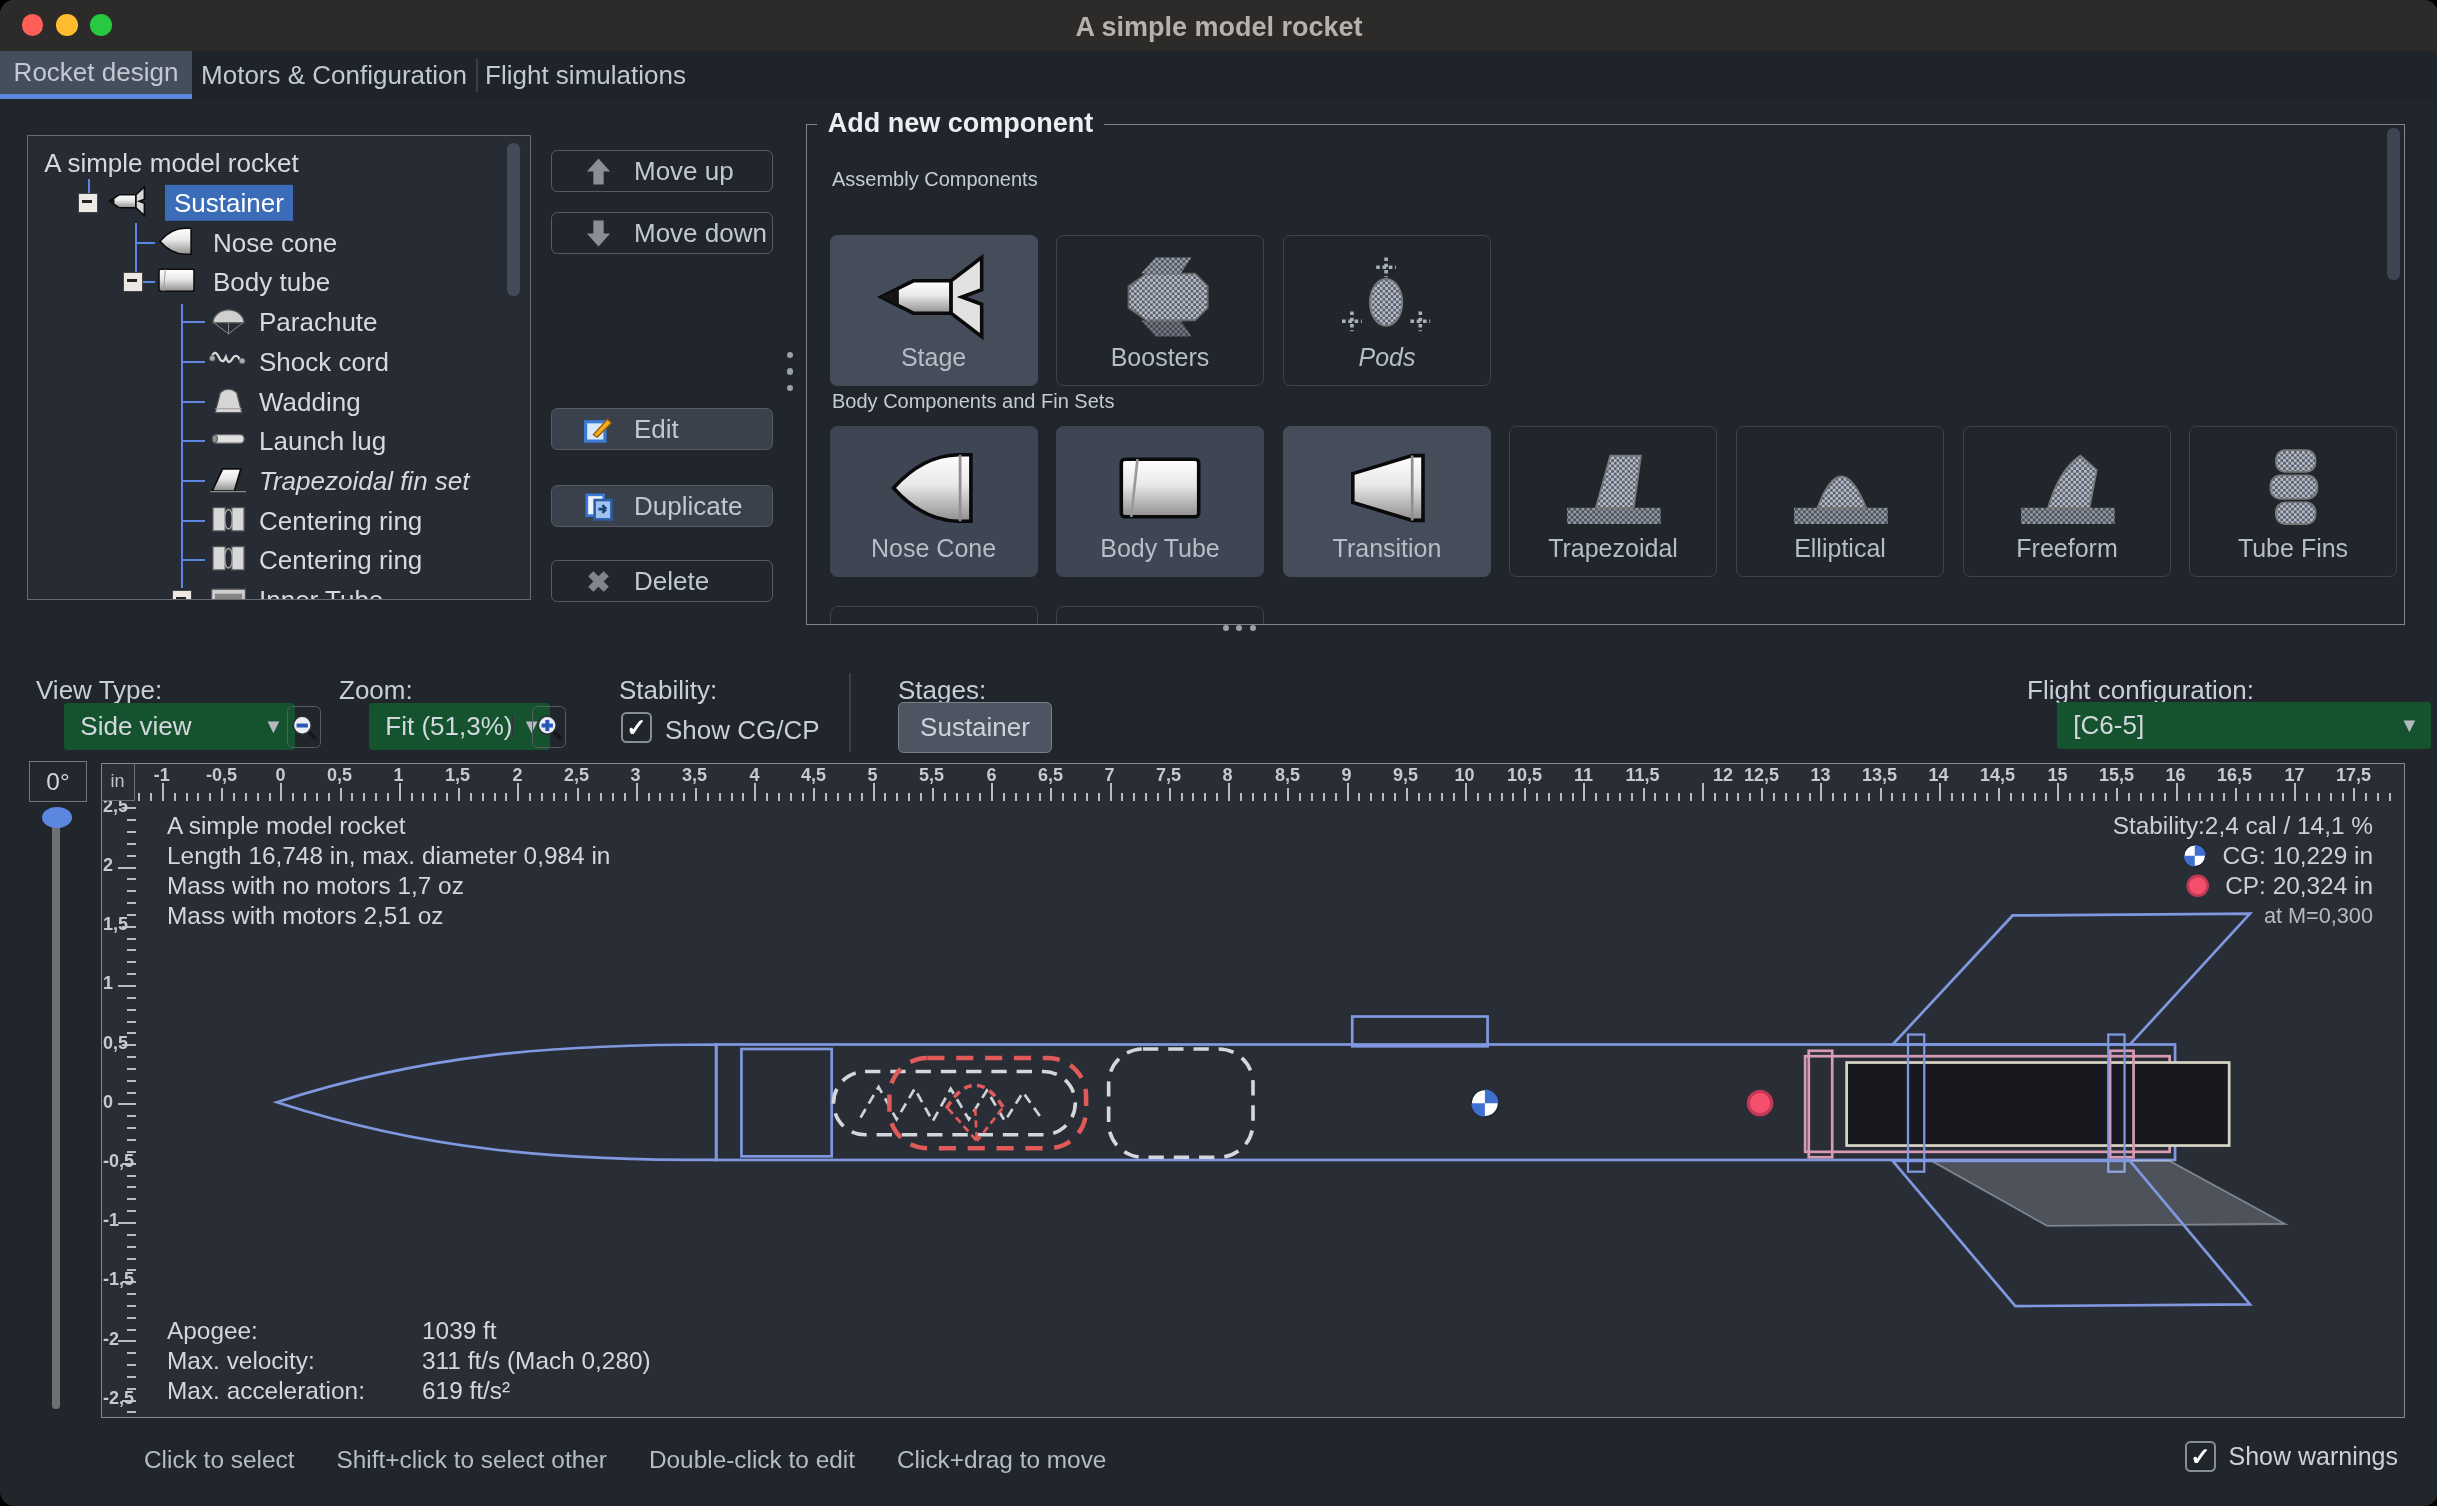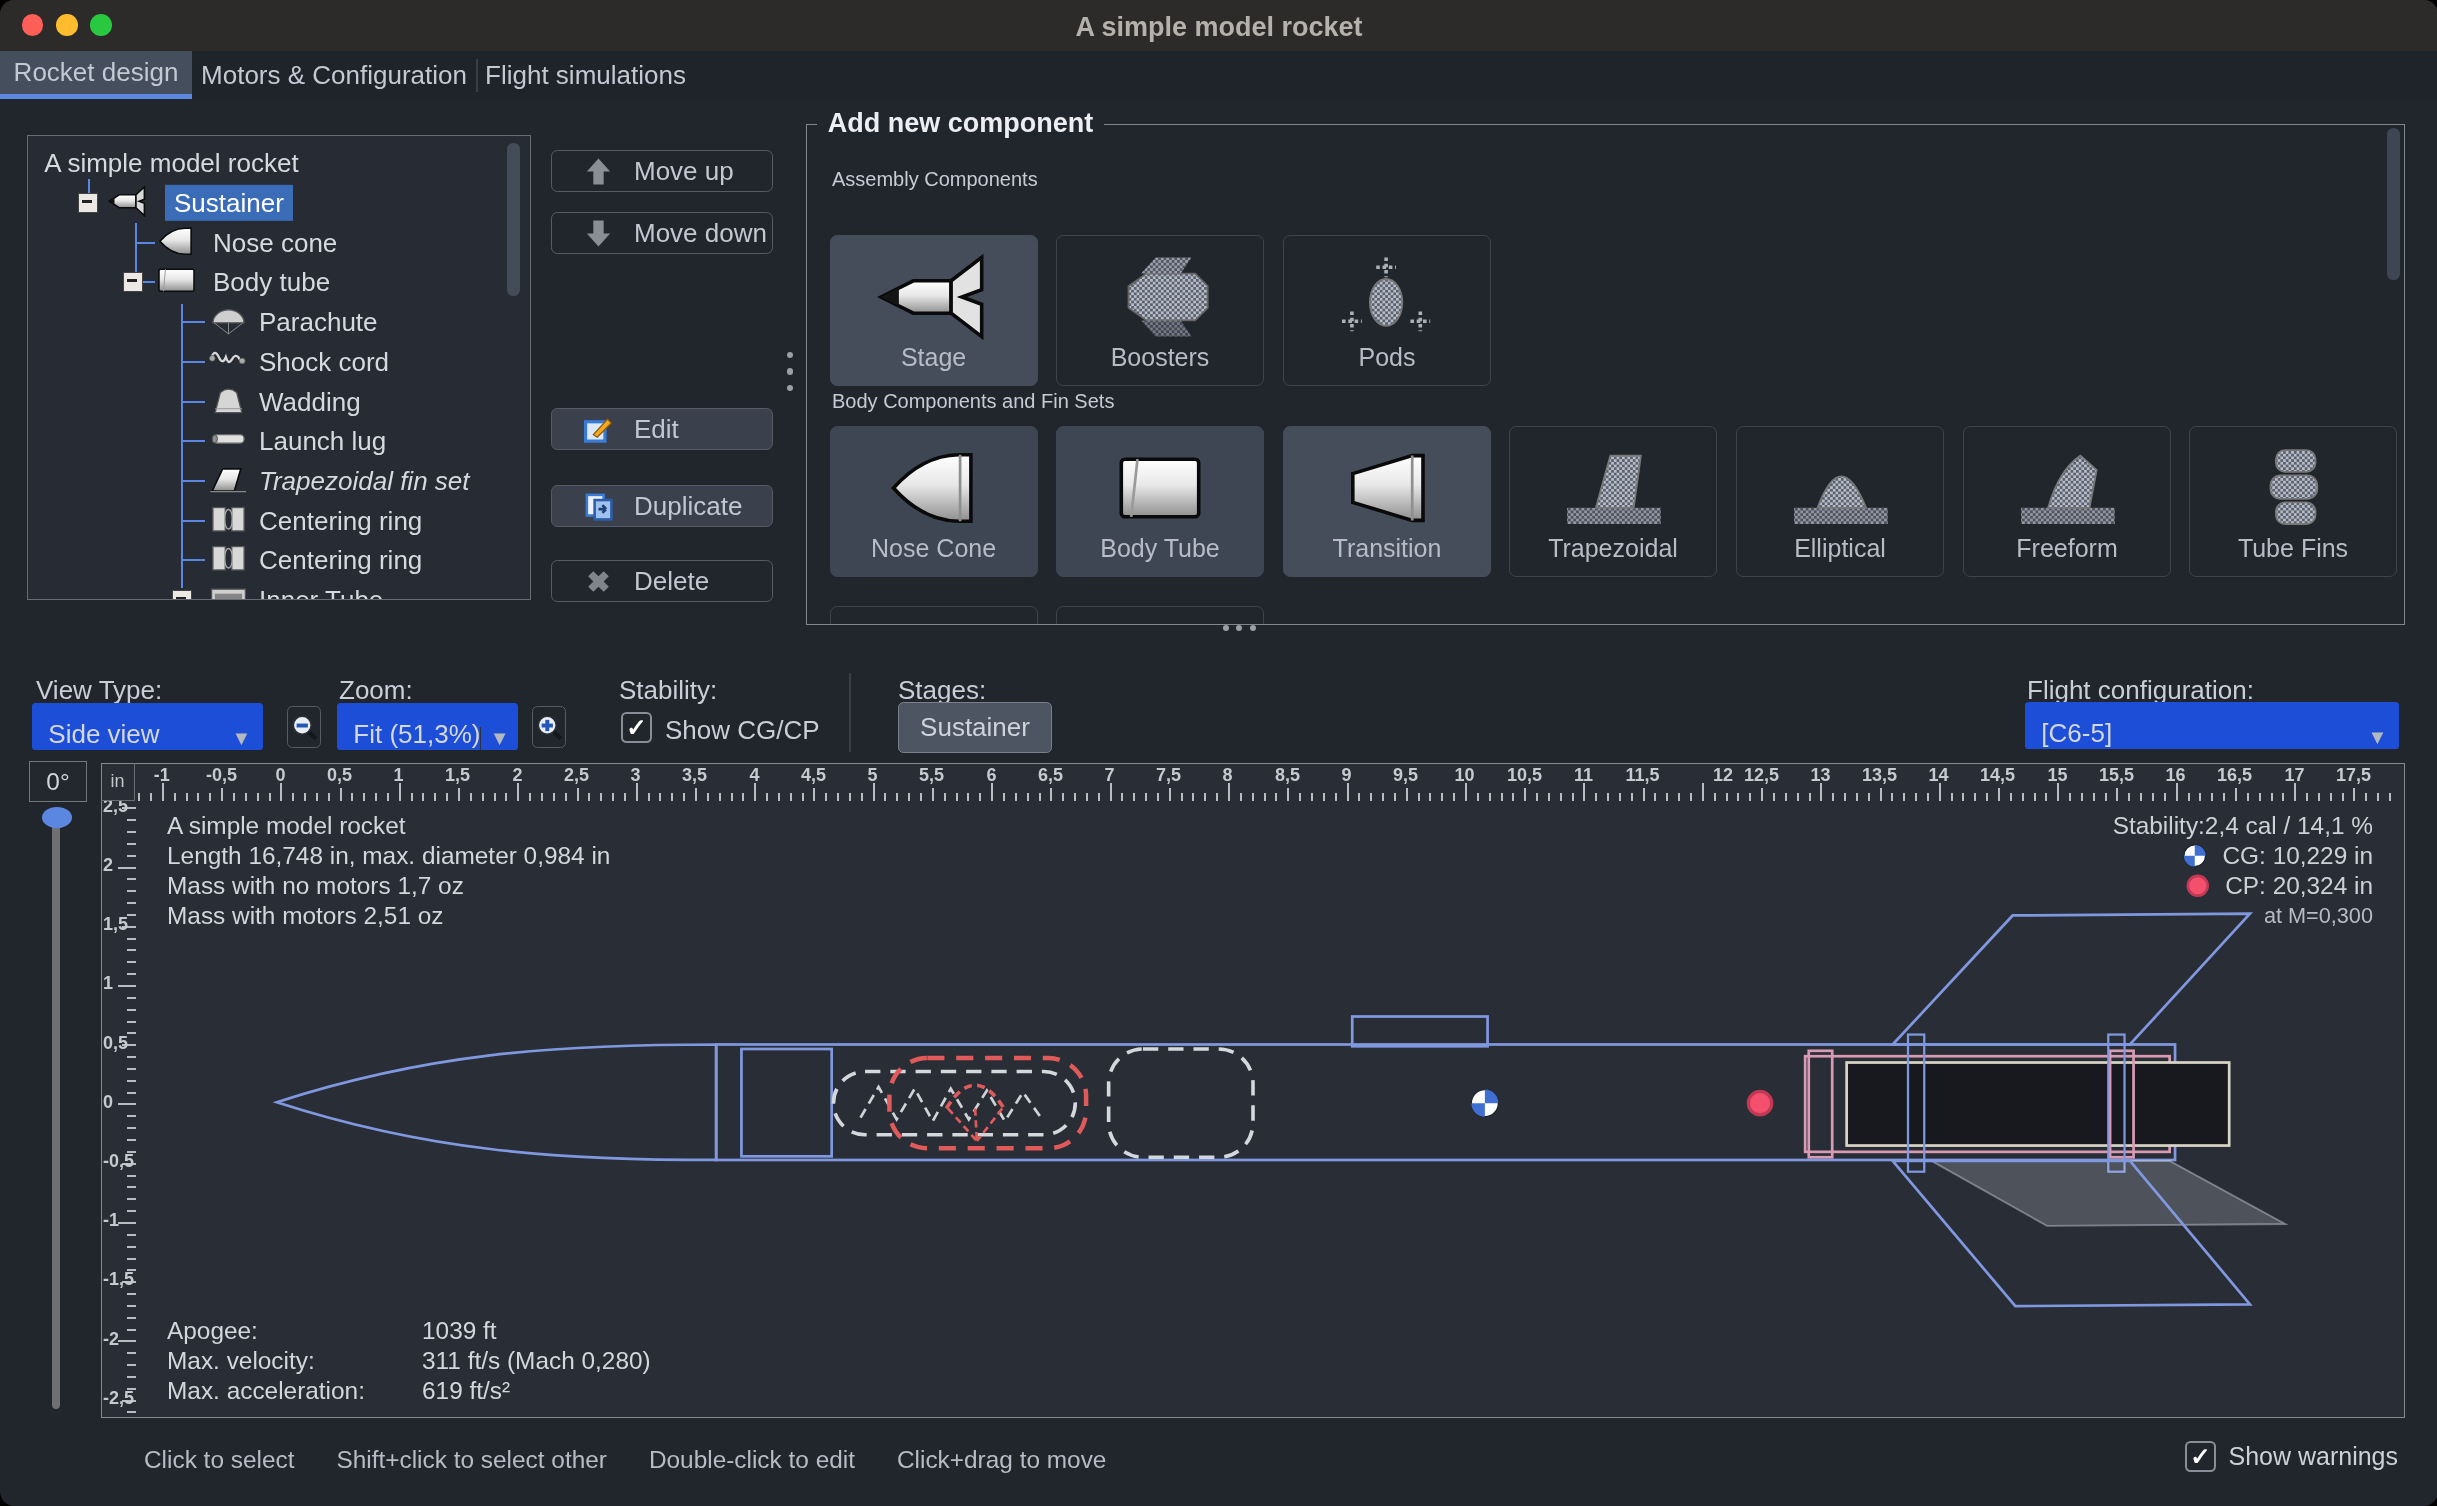--- a/index.html
+++ b/index.html
@@ -39,21 +39,21 @@
   .comp{position:absolute;width:208px;height:151px;border-radius:7.2px;box-sizing:border-box;border:1.8px solid #3e434d;display:flex;flex-direction:column;align-items:center;justify-content:flex-end;padding-bottom:12.6px;}
   .comp.hl{background:#454d5b;border-color:#454d5b;}
   .comp.hl2{background:#3e4654;border-color:#3e4654;}
   .comp .cl{font-size:25px;color:#b7bdc7;}
   .comp .ci{position:absolute;top:16.3px;left:50%;transform:translateX(-50%);width:117px;height:90px;}
   .comp .ci svg{width:100%;height:100%;}
   #panel-scroll{left:2387px;top:128px;width:12.6px;height:152px;background:#3e4553;border-radius:6.3px;}
   #grip-h{left:1203px;top:623px;width:72px;height:9px;}
   
   .ctl-lbl{font-size:26px;color:#c9cfd9;}
-  .drop{background:#1d4ed8;border-radius:3.6px;display:flex;align-items:flex-end;color:#d4d8de;font-size:26px;box-sizing:border-box;}
+  .drop{background:#14532d;border-radius:3.6px;display:flex;align-items:center;color:#d4d8de;font-size:26px;box-sizing:border-box;margin-left:32px;}
   .drop .dtext{flex:1;padding-left:16.3px;white-space:nowrap;}
   .drop .arr{width:43px;text-align:center;color:#b4b9c0;font-size:20px;}
   .zbtn{width:34px;height:42px;border:1.8px solid #565b64;border-radius:5.4px;box-sizing:border-box;display:flex;align-items:center;justify-content:center;background:transparent;}
   .zbtn svg{width:27px;height:27px;}
   .chk{width:31px;height:31px;border:2.7px solid #888e98;border-radius:5.4px;box-sizing:border-box;color:#fff;font-size:24.4px;font-weight:bold;display:flex;align-items:center;justify-content:center;background:transparent;}
   #stage-btn{background:#4d5563;border:1.8px solid #7a808b;border-radius:5.4px;color:#ced4dc;font-size:26px;display:flex;align-items:center;justify-content:center;}
   .vdiv{width:1.8px;background:#3a3f47;}
   
   #canvas{left:101px;top:763px;width:2304px;height:655px;background:#292d35;border:1.8px solid #84898f;box-sizing:border-box;}
   #corner{left:101px;top:763px;width:34px;height:38px;border-right:1.8px solid #6a6f76;border-bottom:1.8px solid #6a6f76;box-sizing:border-box;font-size:18px;color:#c2c6cc;display:flex;align-items:center;justify-content:center;}
@@ -410,21 +410,21 @@
                   <stop offset="0.45" stop-color="#e8e8e8"></stop>
                   <stop offset="1" stop-color="#8f8f8f"></stop>
                 </linearGradient>
               </defs>
               <path d="M30 38 L50 24 H104 L118 38 V62 L104 76 H50 L30 62 Z" fill="url(#chk13)" stroke="#666" stroke-width="2"></path>
               <path d="M44 24 L60 6 H100 L88 24 Z" fill="url(#chk13)" opacity="0.8"></path>
               <path d="M44 76 L60 94 H100 L88 76 Z" fill="url(#chk13)" opacity="0.55"></path>
             </svg></span>
           <span class="cl">Boosters</span>
         </div>
-        <div class="comp" style="left: 476px; top: 110px;">
+        <div class="comp" style="left: 476px; top: 110px; font-style: italic;">
           <span class="ci"><svg viewBox="0 0 130 100">
               <defs>
                 <pattern id="chk14" width="6" height="6" patternUnits="userSpaceOnUse">
                   <rect width="6" height="6" fill="#596070"></rect>
                   <rect width="3" height="3" fill="#b9bec6"></rect>
                   <rect x="3" y="3" width="3" height="3" fill="#b9bec6"></rect>
                 </pattern>
                 <linearGradient id="grd14" x1="0" y1="0" x2="0" y2="1">
                   <stop offset="0" stop-color="#ffffff"></stop>
                   <stop offset="0.45" stop-color="#e8e8e8"></stop>

